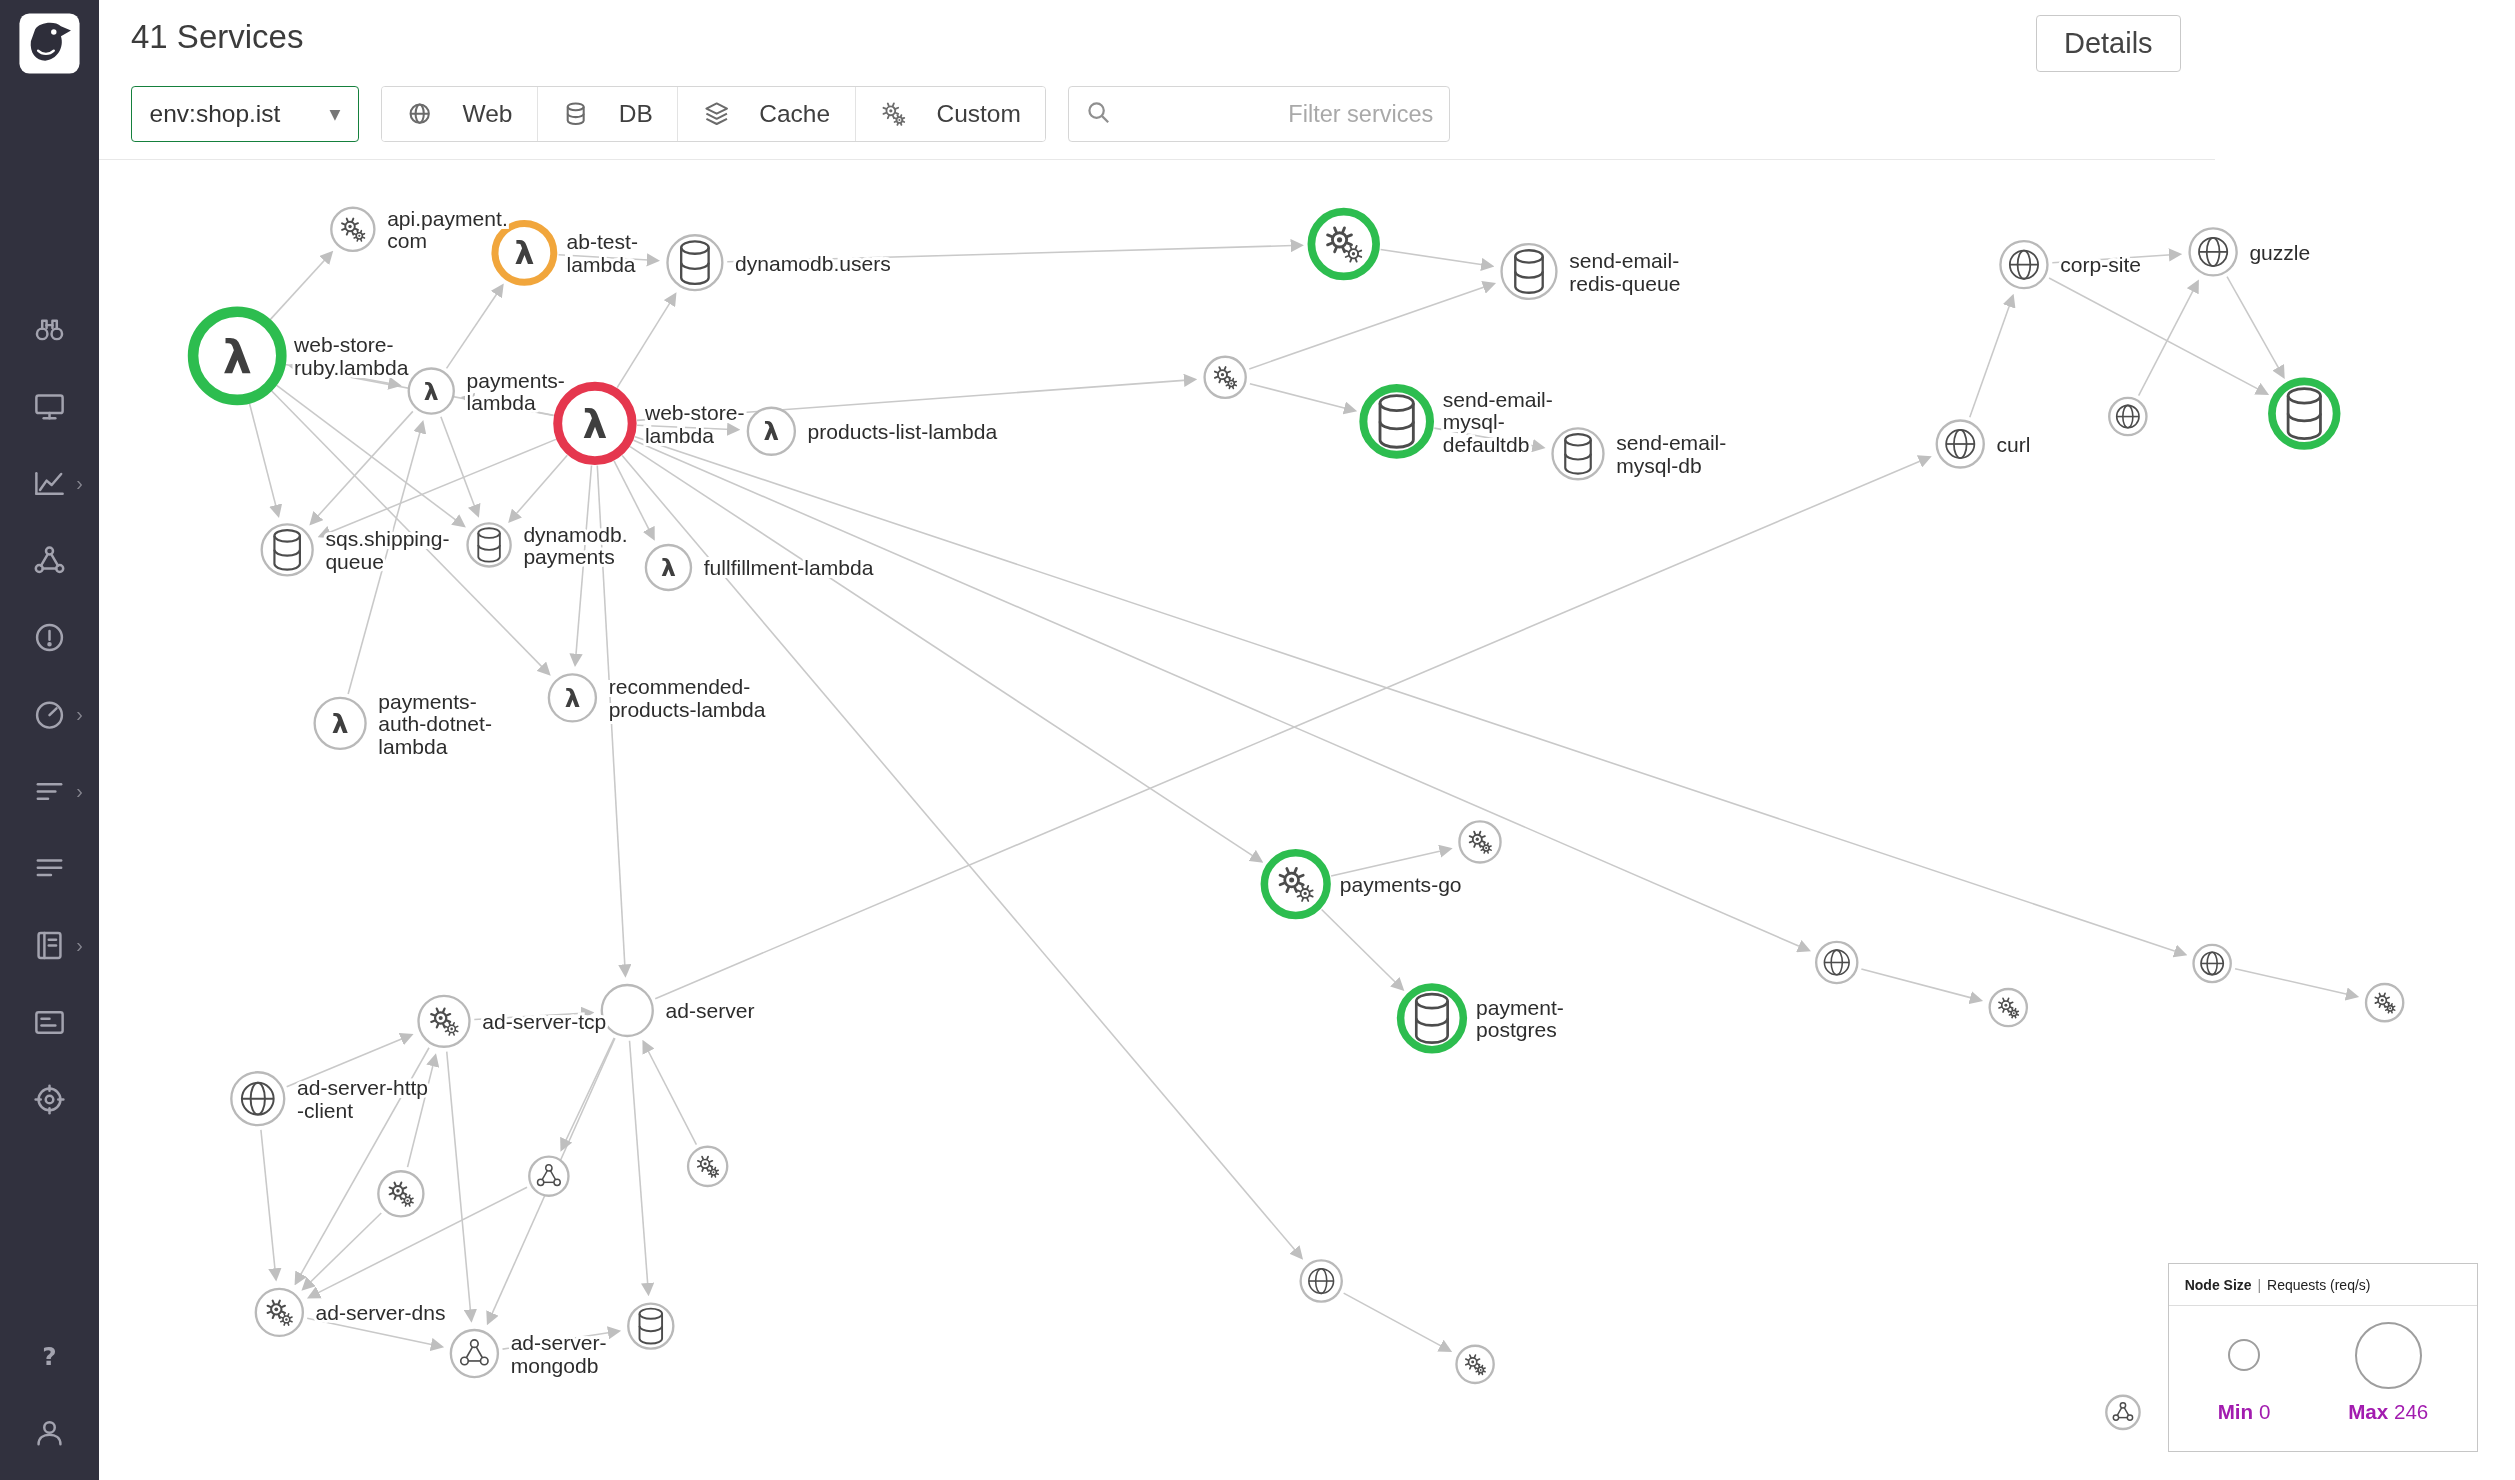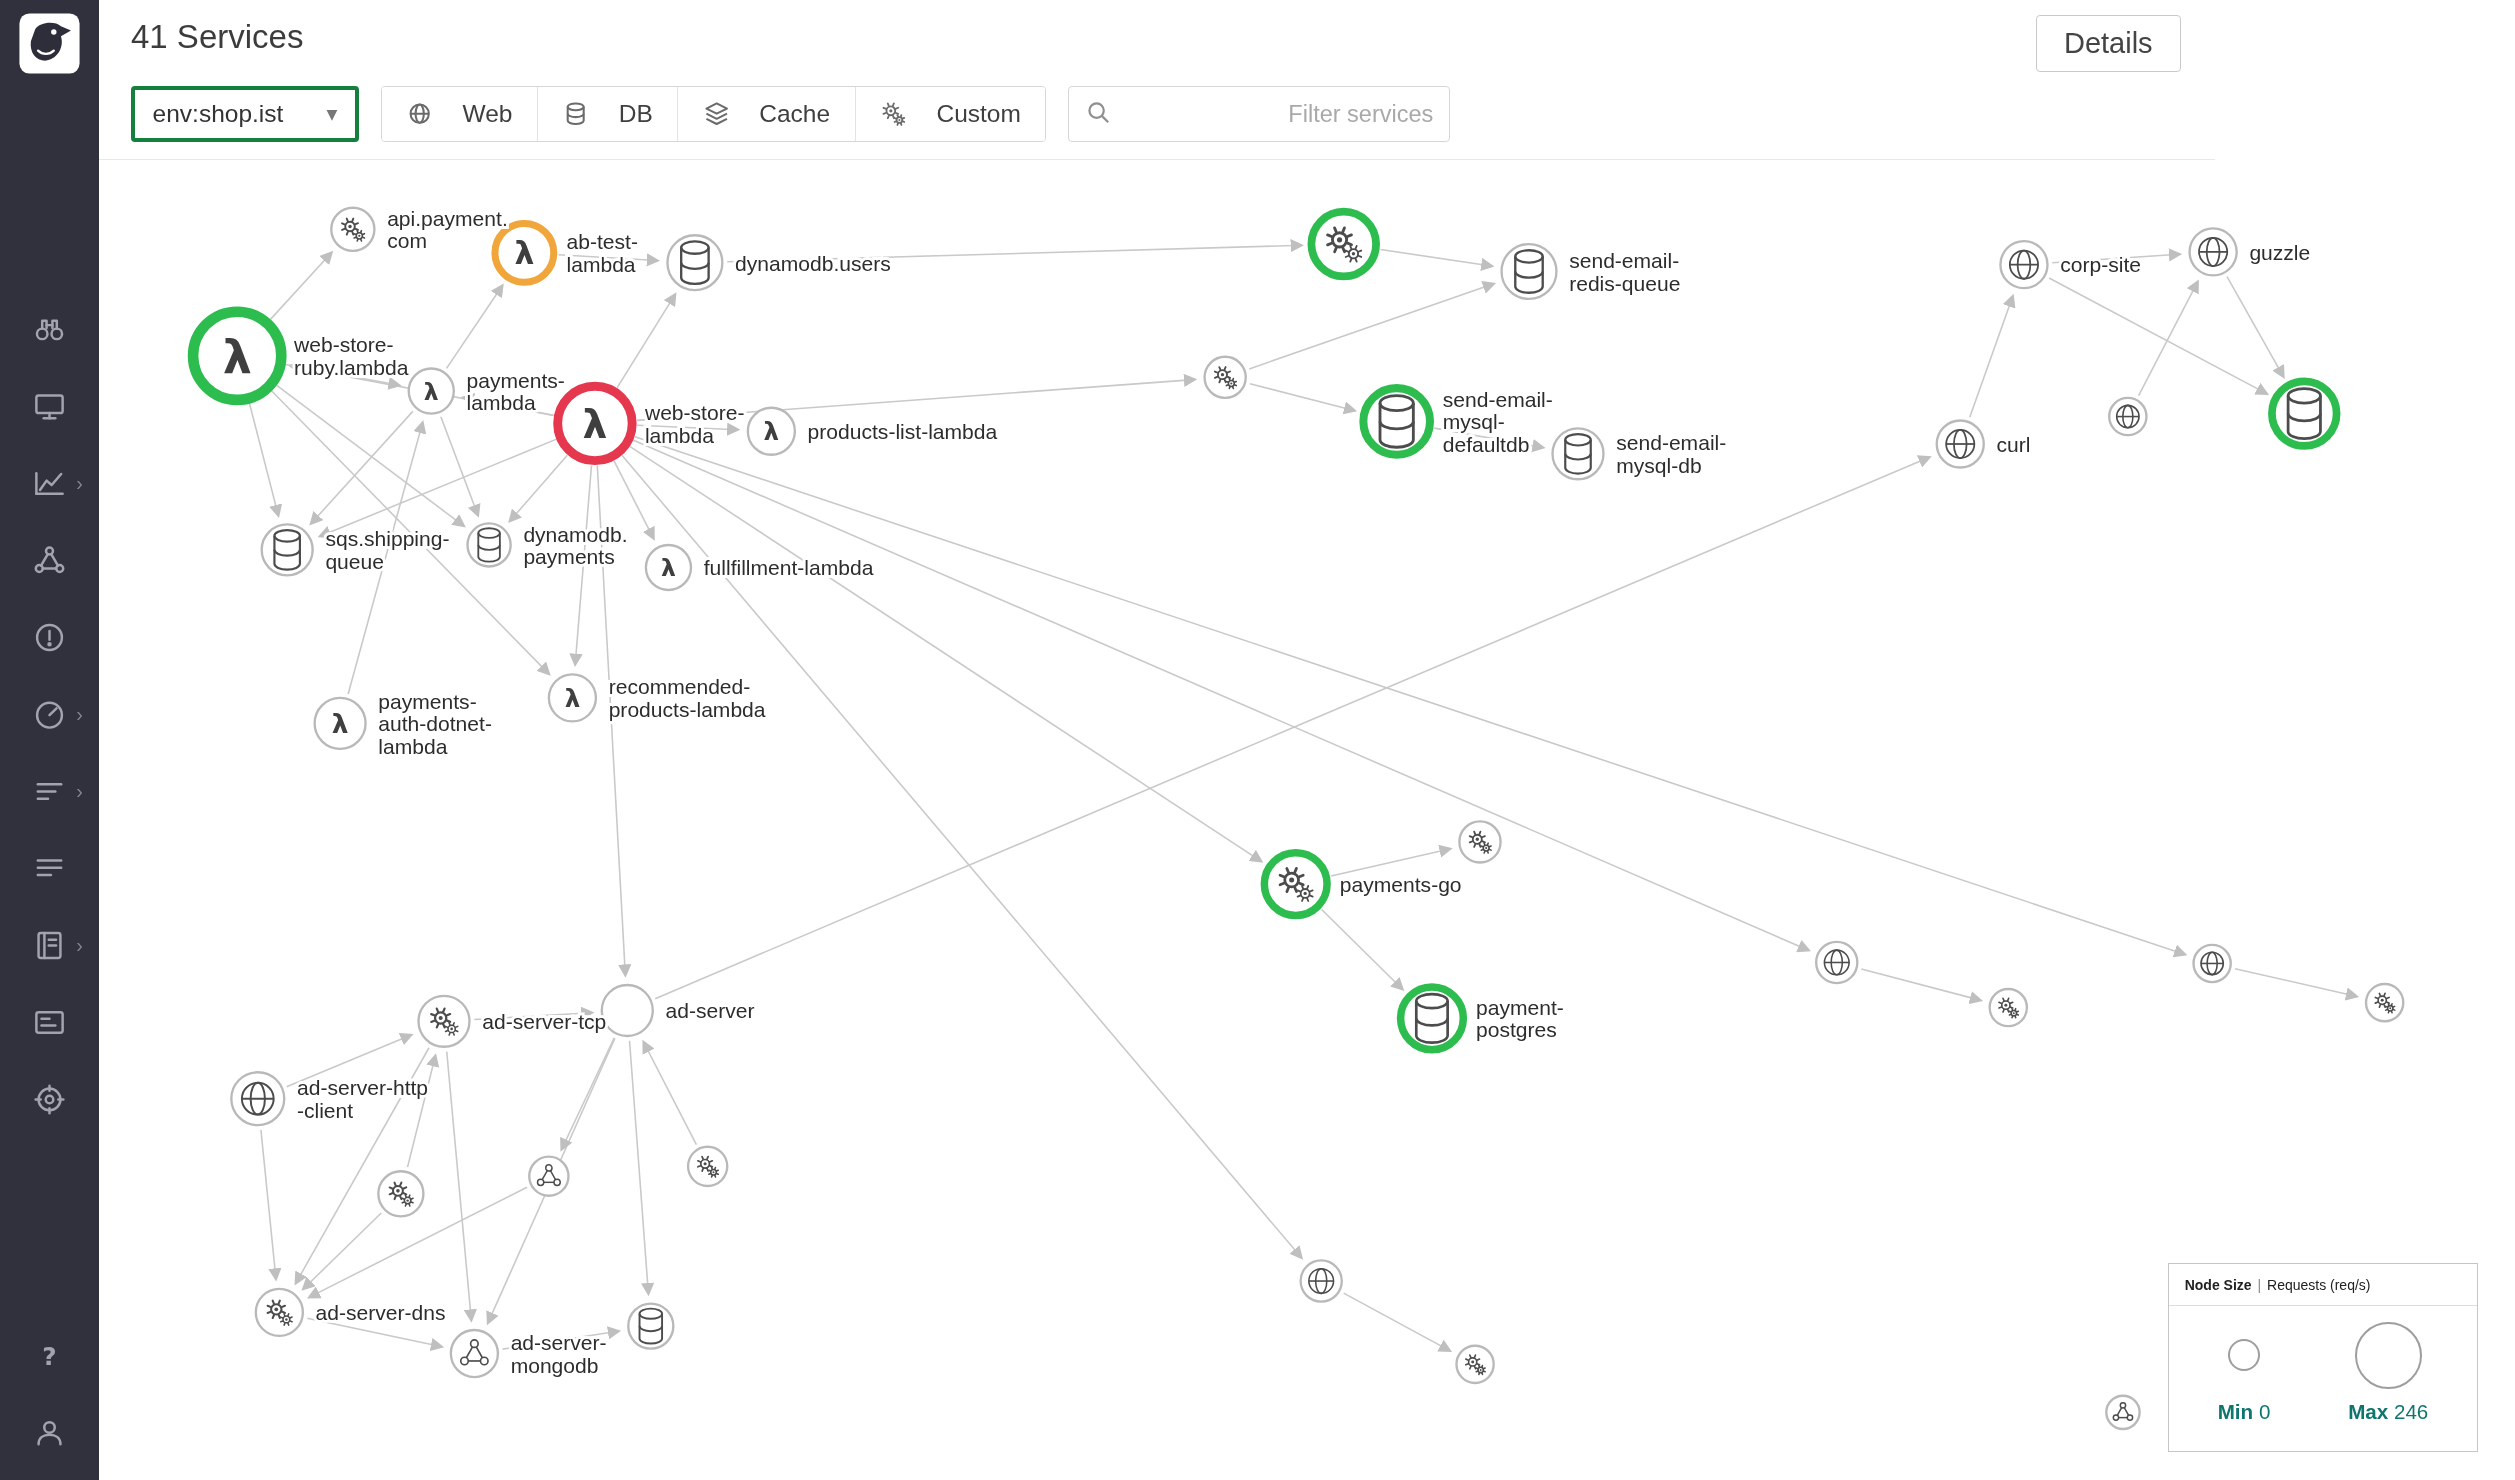--- a/index.html
+++ b/index.html
@@ -37,21 +37,21 @@
     background:#fff; border-bottom:1px solid #e8e8e8; z-index:5;
   }
   .page-title { position:absolute; left:32px; top:17.6px; font-size:33px; font-weight:500; color:#3c3c3c; }
   .details-btn {
     position:absolute; right:34px; top:14.7px; height:57px; padding:0 27.4px;
     font-size:29px; color:#444; background:#fff; border:1px solid #c9c9c9; border-radius:3.9px;
     font-family:"Liberation Sans", sans-serif; cursor:pointer;
   }
   .toolbar { position:absolute; left:32px; top:86px; height:56px; display:flex; align-items:center; gap:21.6px; }
   .env-dropdown {
-    width:228px; height:56px; border:4px solid #15803d; border-radius:3.9px; background:#fff;
+    width:228px; height:56px; border:1px solid #15803d; border-radius:3.9px; background:#fff;
     display:flex; align-items:center; justify-content:space-between; padding:0 17.6px;
     font-size:24.5px; color:#333; cursor:pointer;
   }
   .env-dropdown .caret { color:#777; font-size:21.6px; }
   .seg-group {
     display:flex; border:1px solid #d6d6d6; border-radius:3.9px; overflow:hidden; background:#fff; height:56px;
   }
   .seg-btn {
     display:flex; align-items:center; gap:29px; padding:0 24.5px; height:100%;
     background:#fff; border:none; border-left:1px solid #e3e3e3;
@@ -81,21 +81,21 @@
   }
   .legend-title { padding:12.7px 15.7px; font-size:14px; color:#222; border-bottom:1px solid #ddd; }
   .legend-title b { font-weight:bold; }
   .legend-title .sep { color:#888; padding:0 5.9px; }
   .legend-body { display:flex; justify-content:space-around; padding:5.9px 9.8px 0 9.8px; }
   .legend-col { display:flex; flex-direction:column; align-items:center; }
   .circle-wrap { height:86px; display:flex; align-items:center; justify-content:center; }
   .legend-circle { border:2px solid #9e9e9e; border-radius:50%; background:#fff; }
   .legend-circle.small { width:32px; height:32px; }
   .legend-circle.large { width:67px; height:67px; }
-  .legend-label { font-size:20.6px; color:#0f766e; margin-top:2px; }
+  .legend-label { font-size:20.6px; color:#a21caf; margin-top:2px; }
   .legend-label b { font-weight:bold; }
 </style>
 </head>
 <body>
 
 <svg id="graph-svg" viewBox="0 0 2566 1510" width="2515" height="1480">
     <defs>
       <marker id="arr" viewBox="0 0 10 10" refX="7.5" refY="5" markerWidth="8.5" markerHeight="8.5" orient="auto">
         <path d="M0 0 L10 5 L0 10 Z" fill="#bfbfbf"></path>
       </marker>

